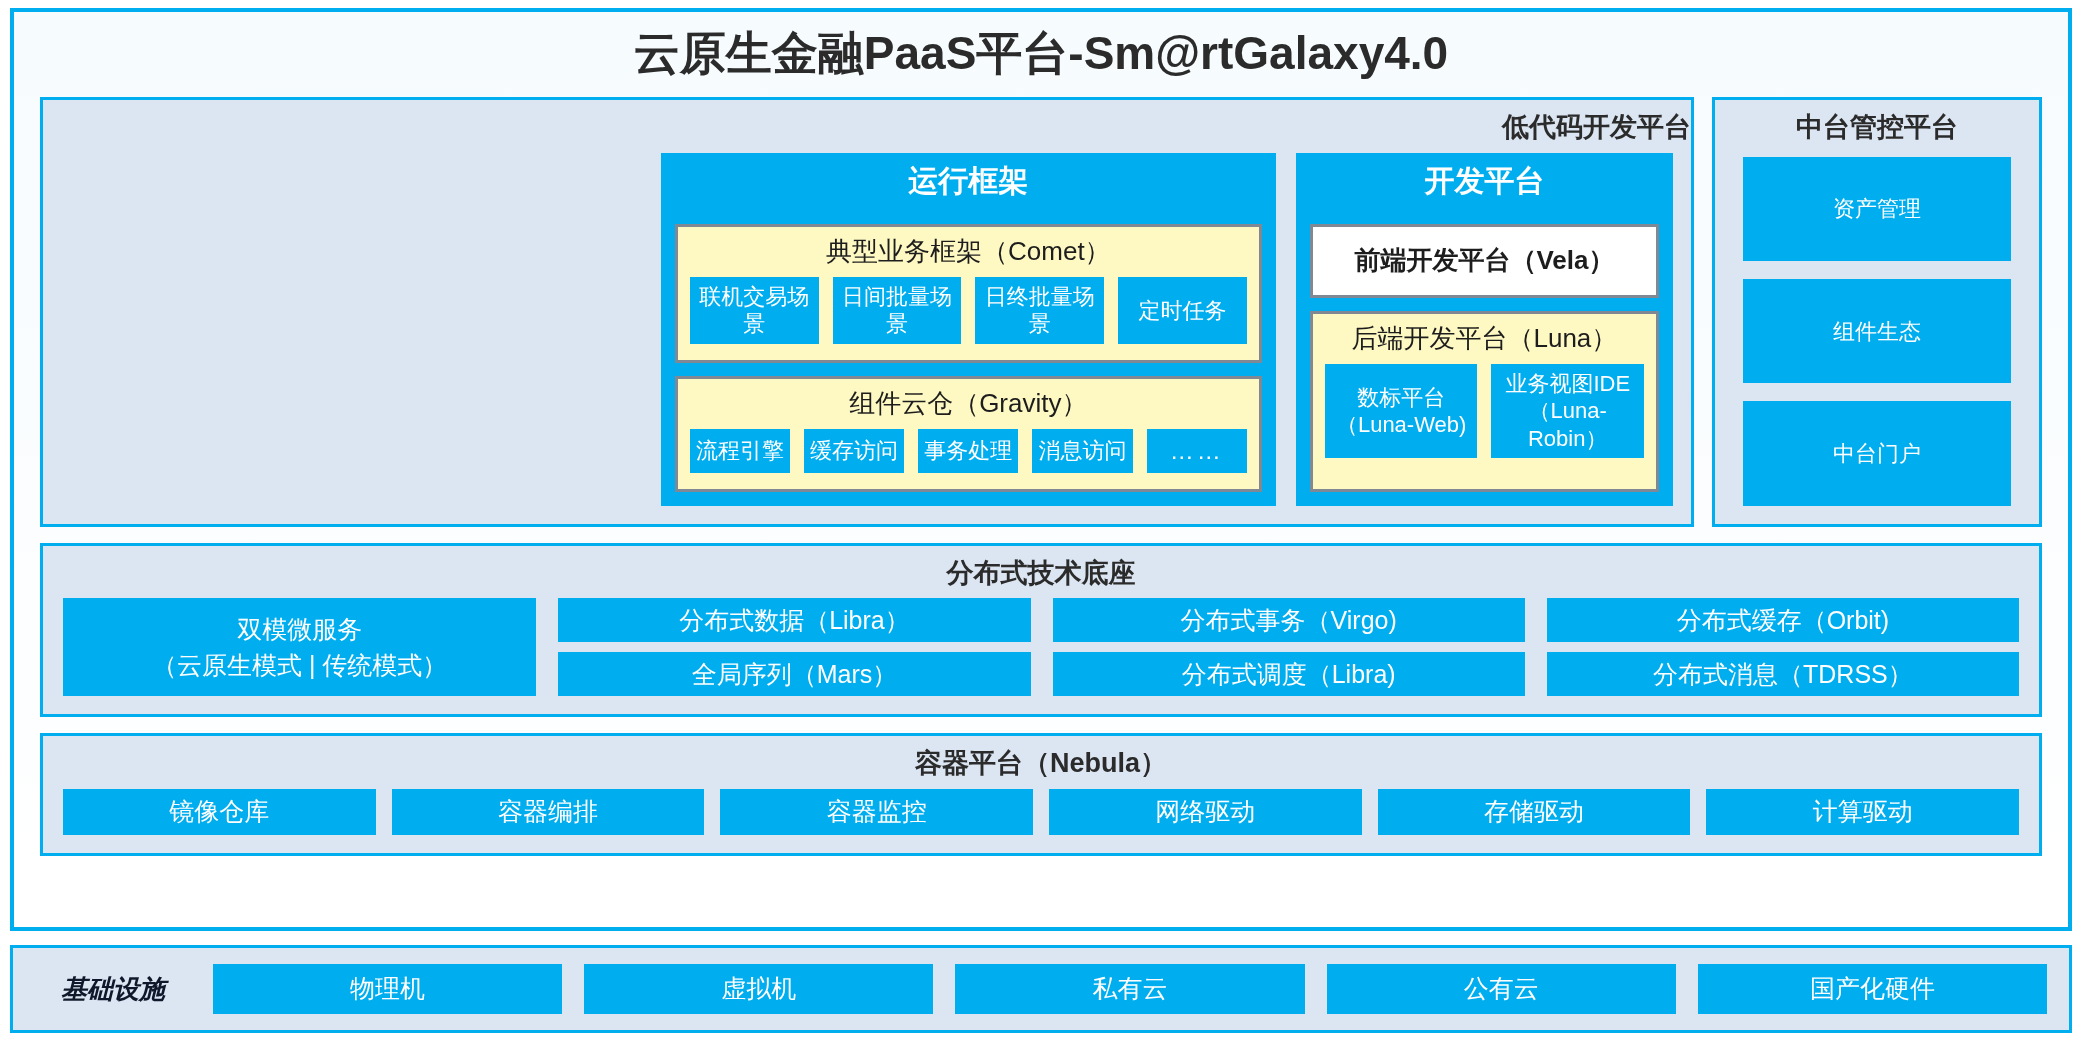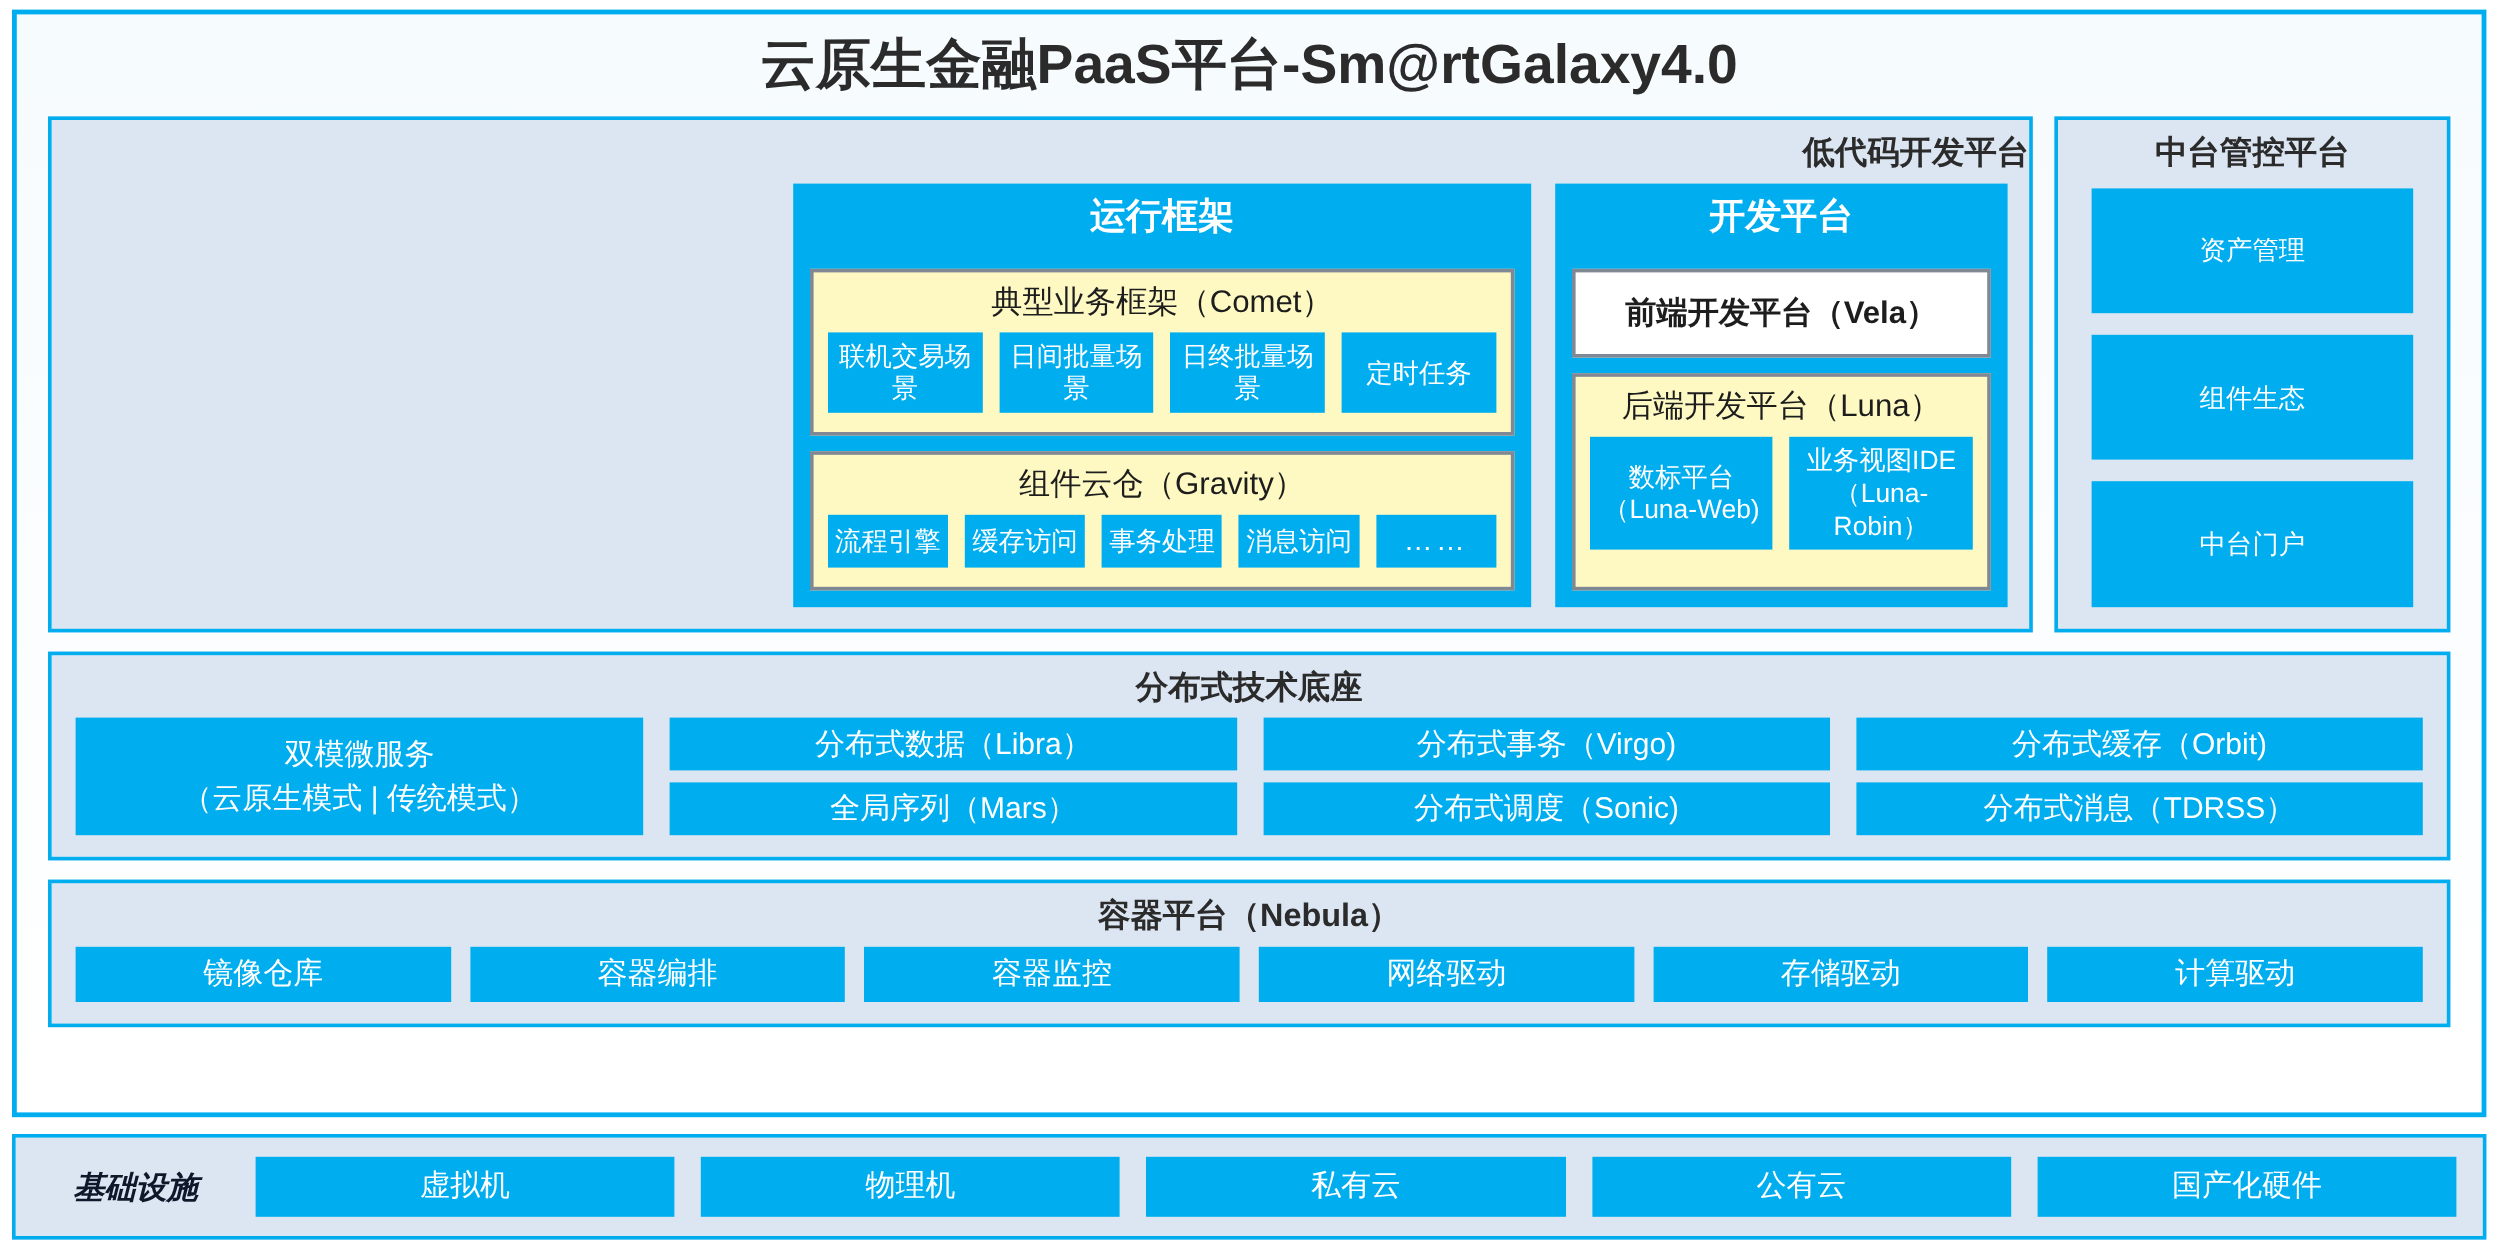--- a/index.html
+++ b/index.html
@@ -307,21 +307,21 @@
           <div class="base-wide">
             <div class="chip">双模微服务
 （云原生模式 | 传统模式）</div>
           </div>
           <div class="base-col">
             <div class="chip">分布式数据（Libra）</div>
             <div class="chip">全局序列（Mars）</div>
           </div>
           <div class="base-col">
             <div class="chip">分布式事务（Virgo)</div>
-            <div class="chip">分布式调度（Sonic)</div>
+            <div class="chip">分布式调度（Libra)</div>
           </div>
           <div class="base-col">
             <div class="chip">分布式缓存（Orbit)</div>
             <div class="chip">分布式消息（TDRSS）</div>
           </div>
         </div>
       </div>
 
       <div class="panel">
         <div class="panel-title">容器平台（Nebula）</div>
@@ -334,21 +334,21 @@
           <div class="chip">计算驱动</div>
         </div>
       </div>
 
     </div>
   </div>
 
   <div class="infra-card">
     <div class="infra-label">基础设施</div>
     <div class="infra-chips">
+      <div class="chip">物理机</div>
       <div class="chip">虚拟机</div>
-      <div class="chip">物理机</div>
       <div class="chip">私有云</div>
       <div class="chip">公有云</div>
       <div class="chip">国产化硬件</div>
     </div>
   </div>
 
 </div>
 
 </body></html>

